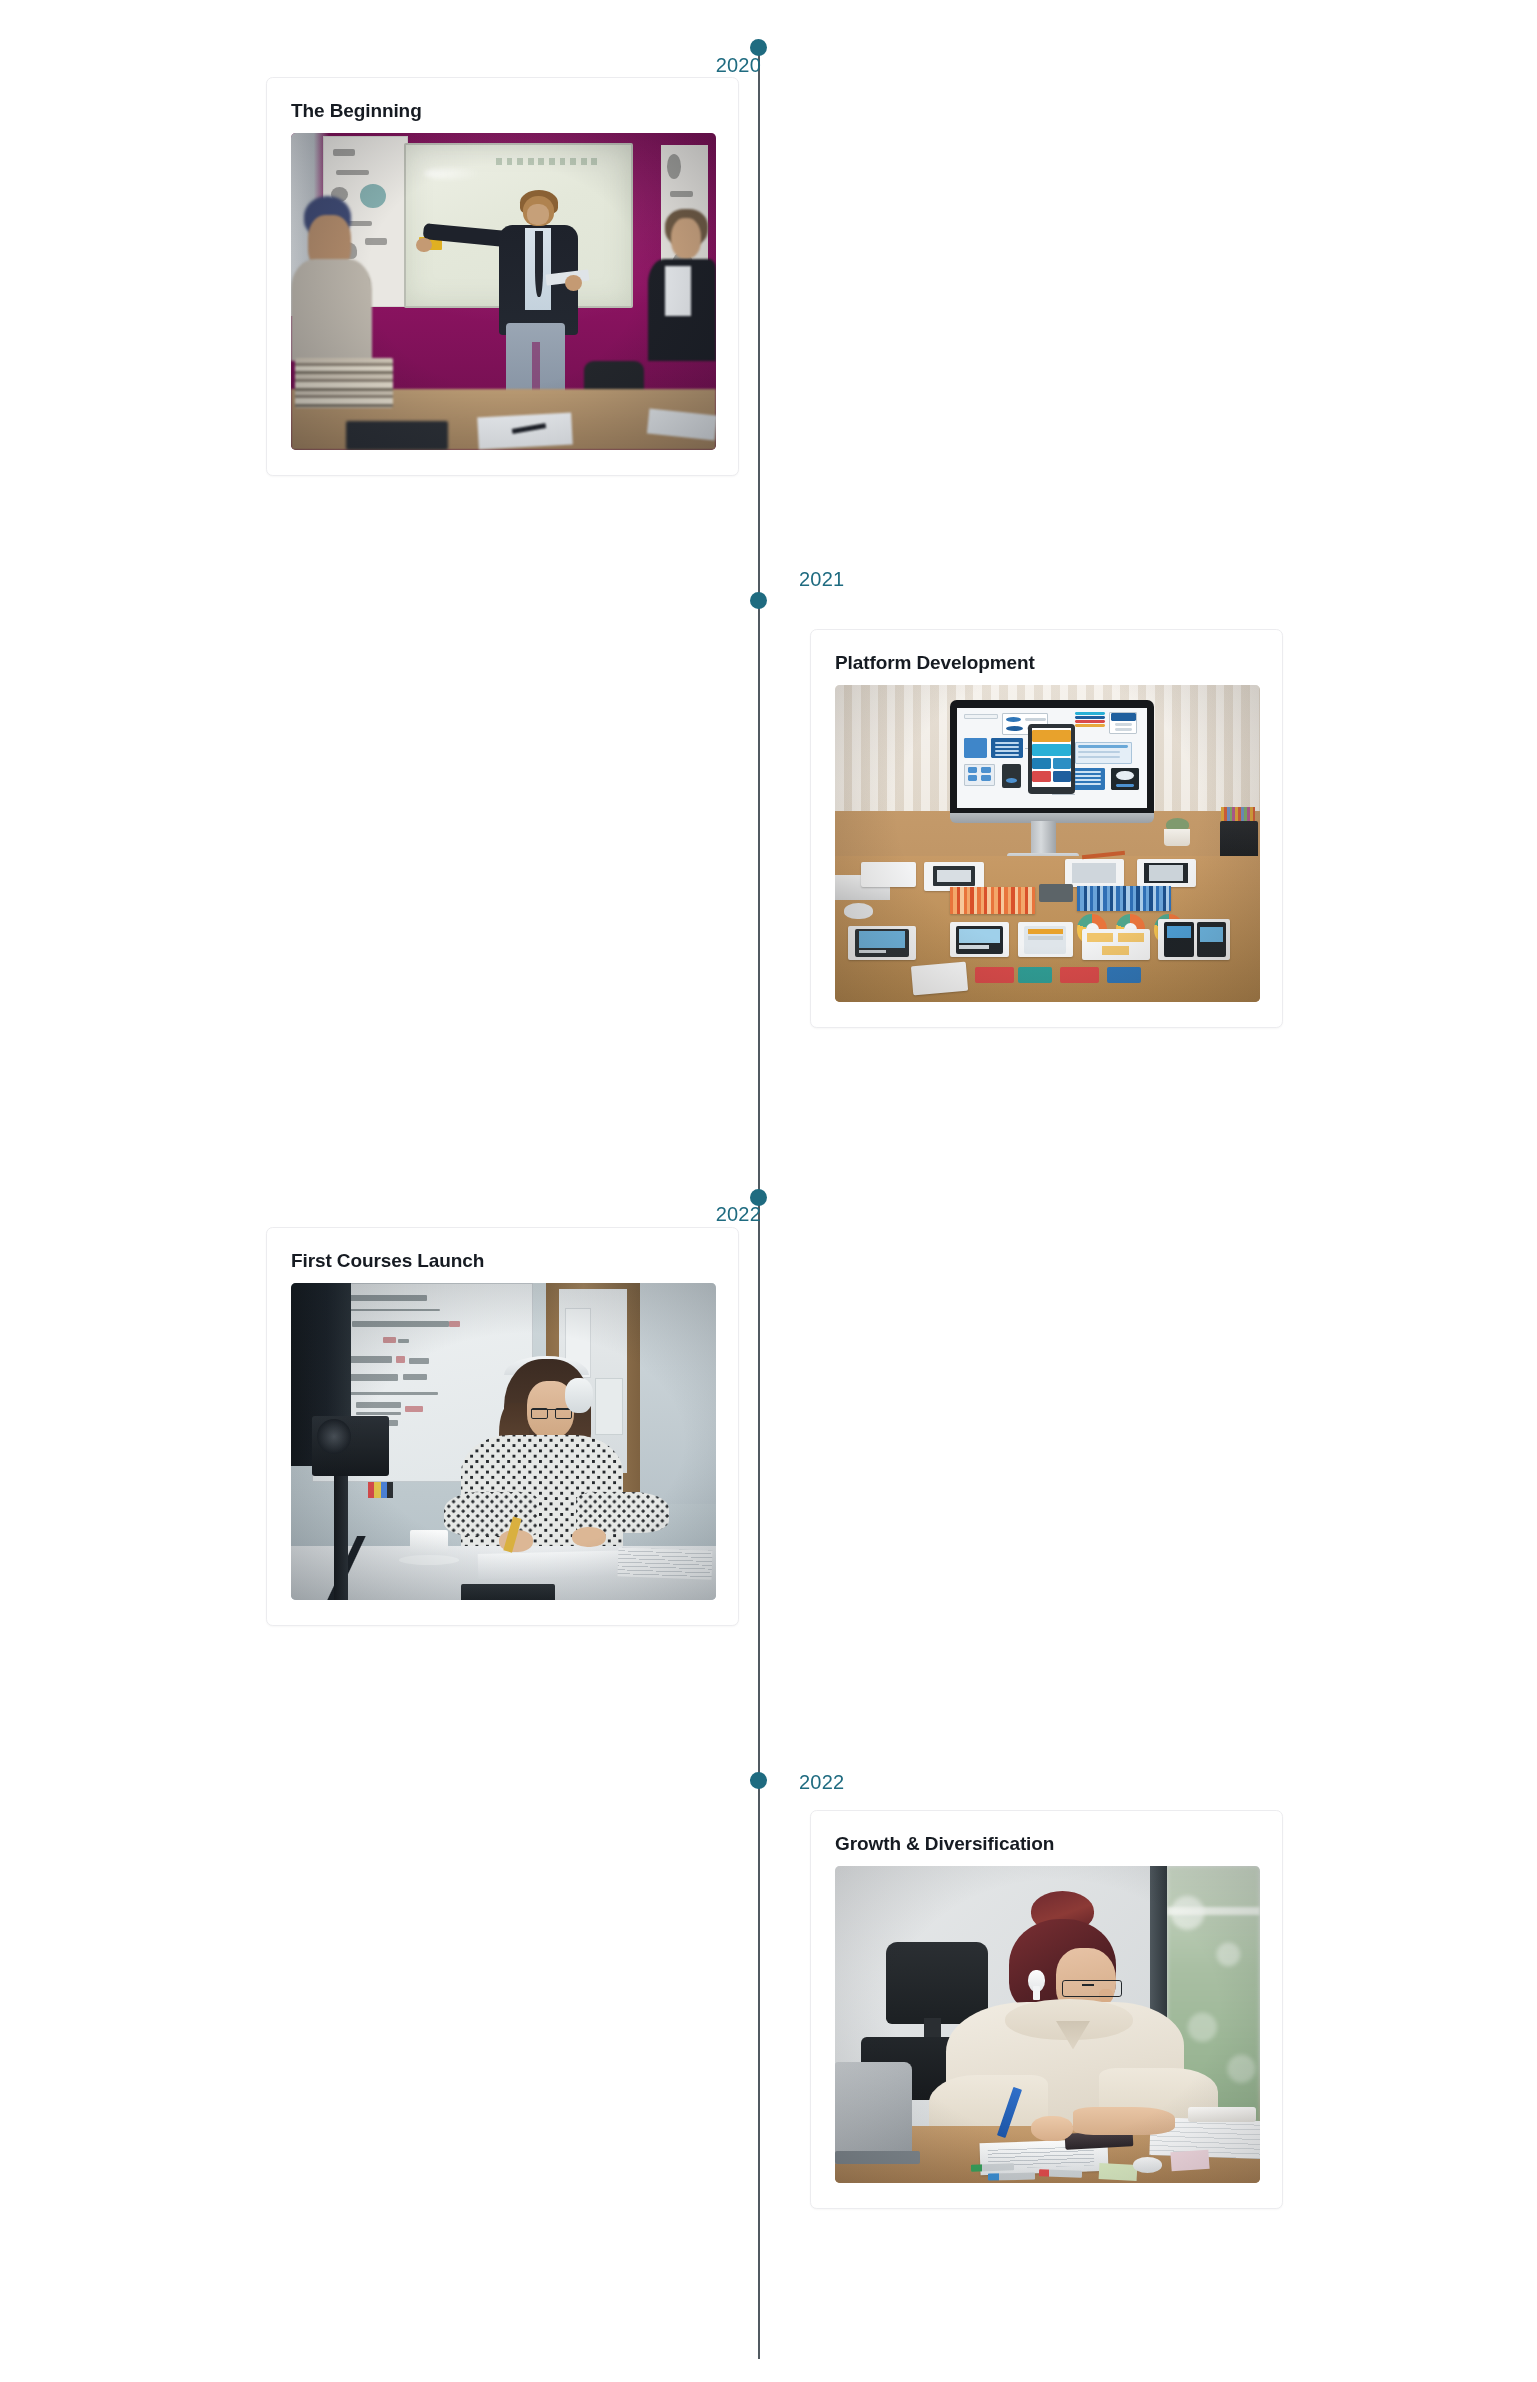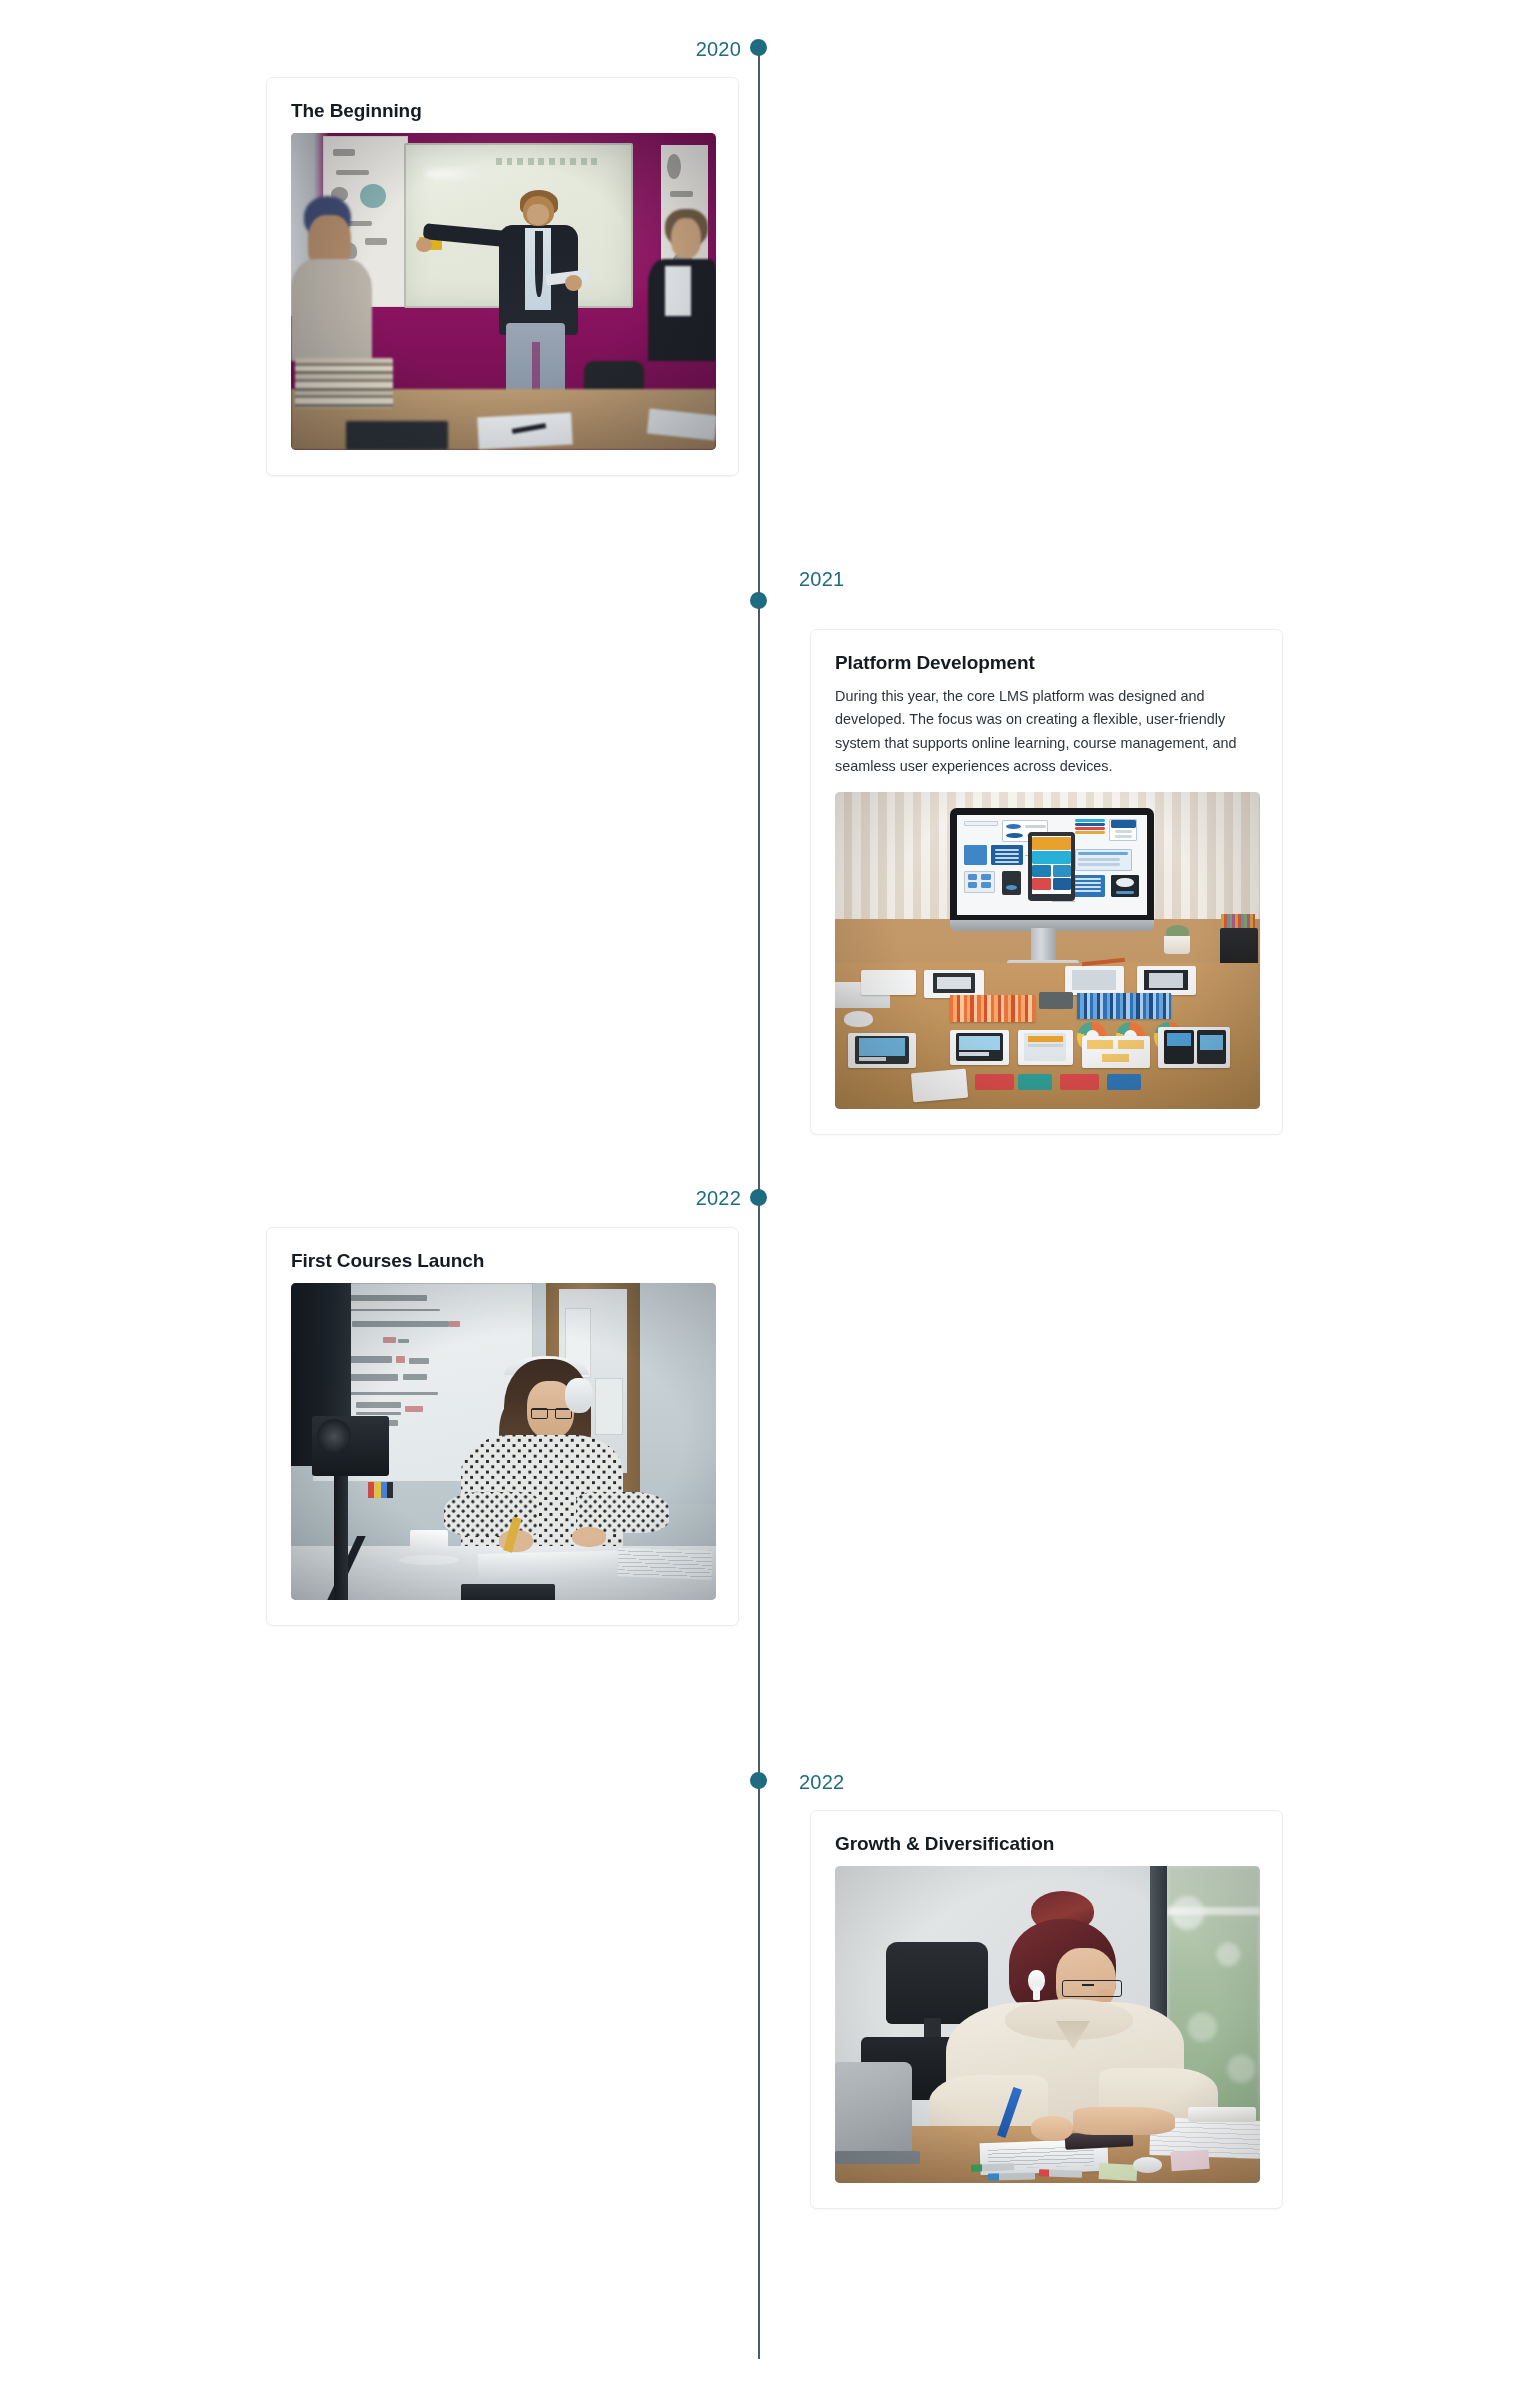--- a/index.html
+++ b/index.html
@@ -51,21 +51,21 @@
     background: #1f6b80;
   }
   .year {
     position: absolute;
     font-size: 20px;
     line-height: 25px;
     color: #1f6b80;
     letter-spacing: 0.2px;
     white-space: nowrap;
   }
-  .year.left  { right: 796px; text-align: center; }
+  .year.left  { right: 776px; text-align: center; margin-top: 16px; }
   .year.right { left: 799px;  text-align: left;  }
 
   
   .card {
     position: absolute;
     width: 473px;
     background: #ffffff;
     border: 1px solid #ececef;
     border-radius: 6.7px;
     padding: 21px 24px 25px 24px;
@@ -502,21 +502,20 @@
         </div>
       </div>
     </div>
 
     <div class="row" style="top:0">
       <div class="dot" style="top:592px"></div>
       <div class="year right" style="top:567px">2021</div>
 
       <div class="card right" style="top:629px">
         <h3 class="card-title">Platform Development</h3>
-        <p class="card-text">During this year, the core LMS platform was designed and developed. The focus was on creating a flexible, user-friendly system that supports online learning, course management, and seamless user experiences across devices.</p>
 
         <div class="photo p2" role="img" aria-label="Desktop monitor displaying app wireframes on a wooden desk covered with printed UI mockups, colour swatches, a succulent and a cup of coloured pencils">
           <div class="ph-layer backwall"></div>
           <div class="ph-layer blinds"></div>
           <div class="ph-layer mon-body"></div>
           <div class="ph-layer mon-screen">
 
             <div class="ph-layer wf" style="left:4%;top:6%;width:18%;height:5%;background:#eef2f5;box-shadow:inset 0 0 0 1px #c4ced6"></div>
             <div class="ph-layer wf" style="left:24%;top:5%;width:24%;height:22%;background:#ffffff;box-shadow:inset 0 0 0 1px #bcc7d0"></div>
             <div class="ph-layer wf" style="left:26%;top:9%;width:8%;height:5%;background:#2f76b8;border-radius:50%"></div>

